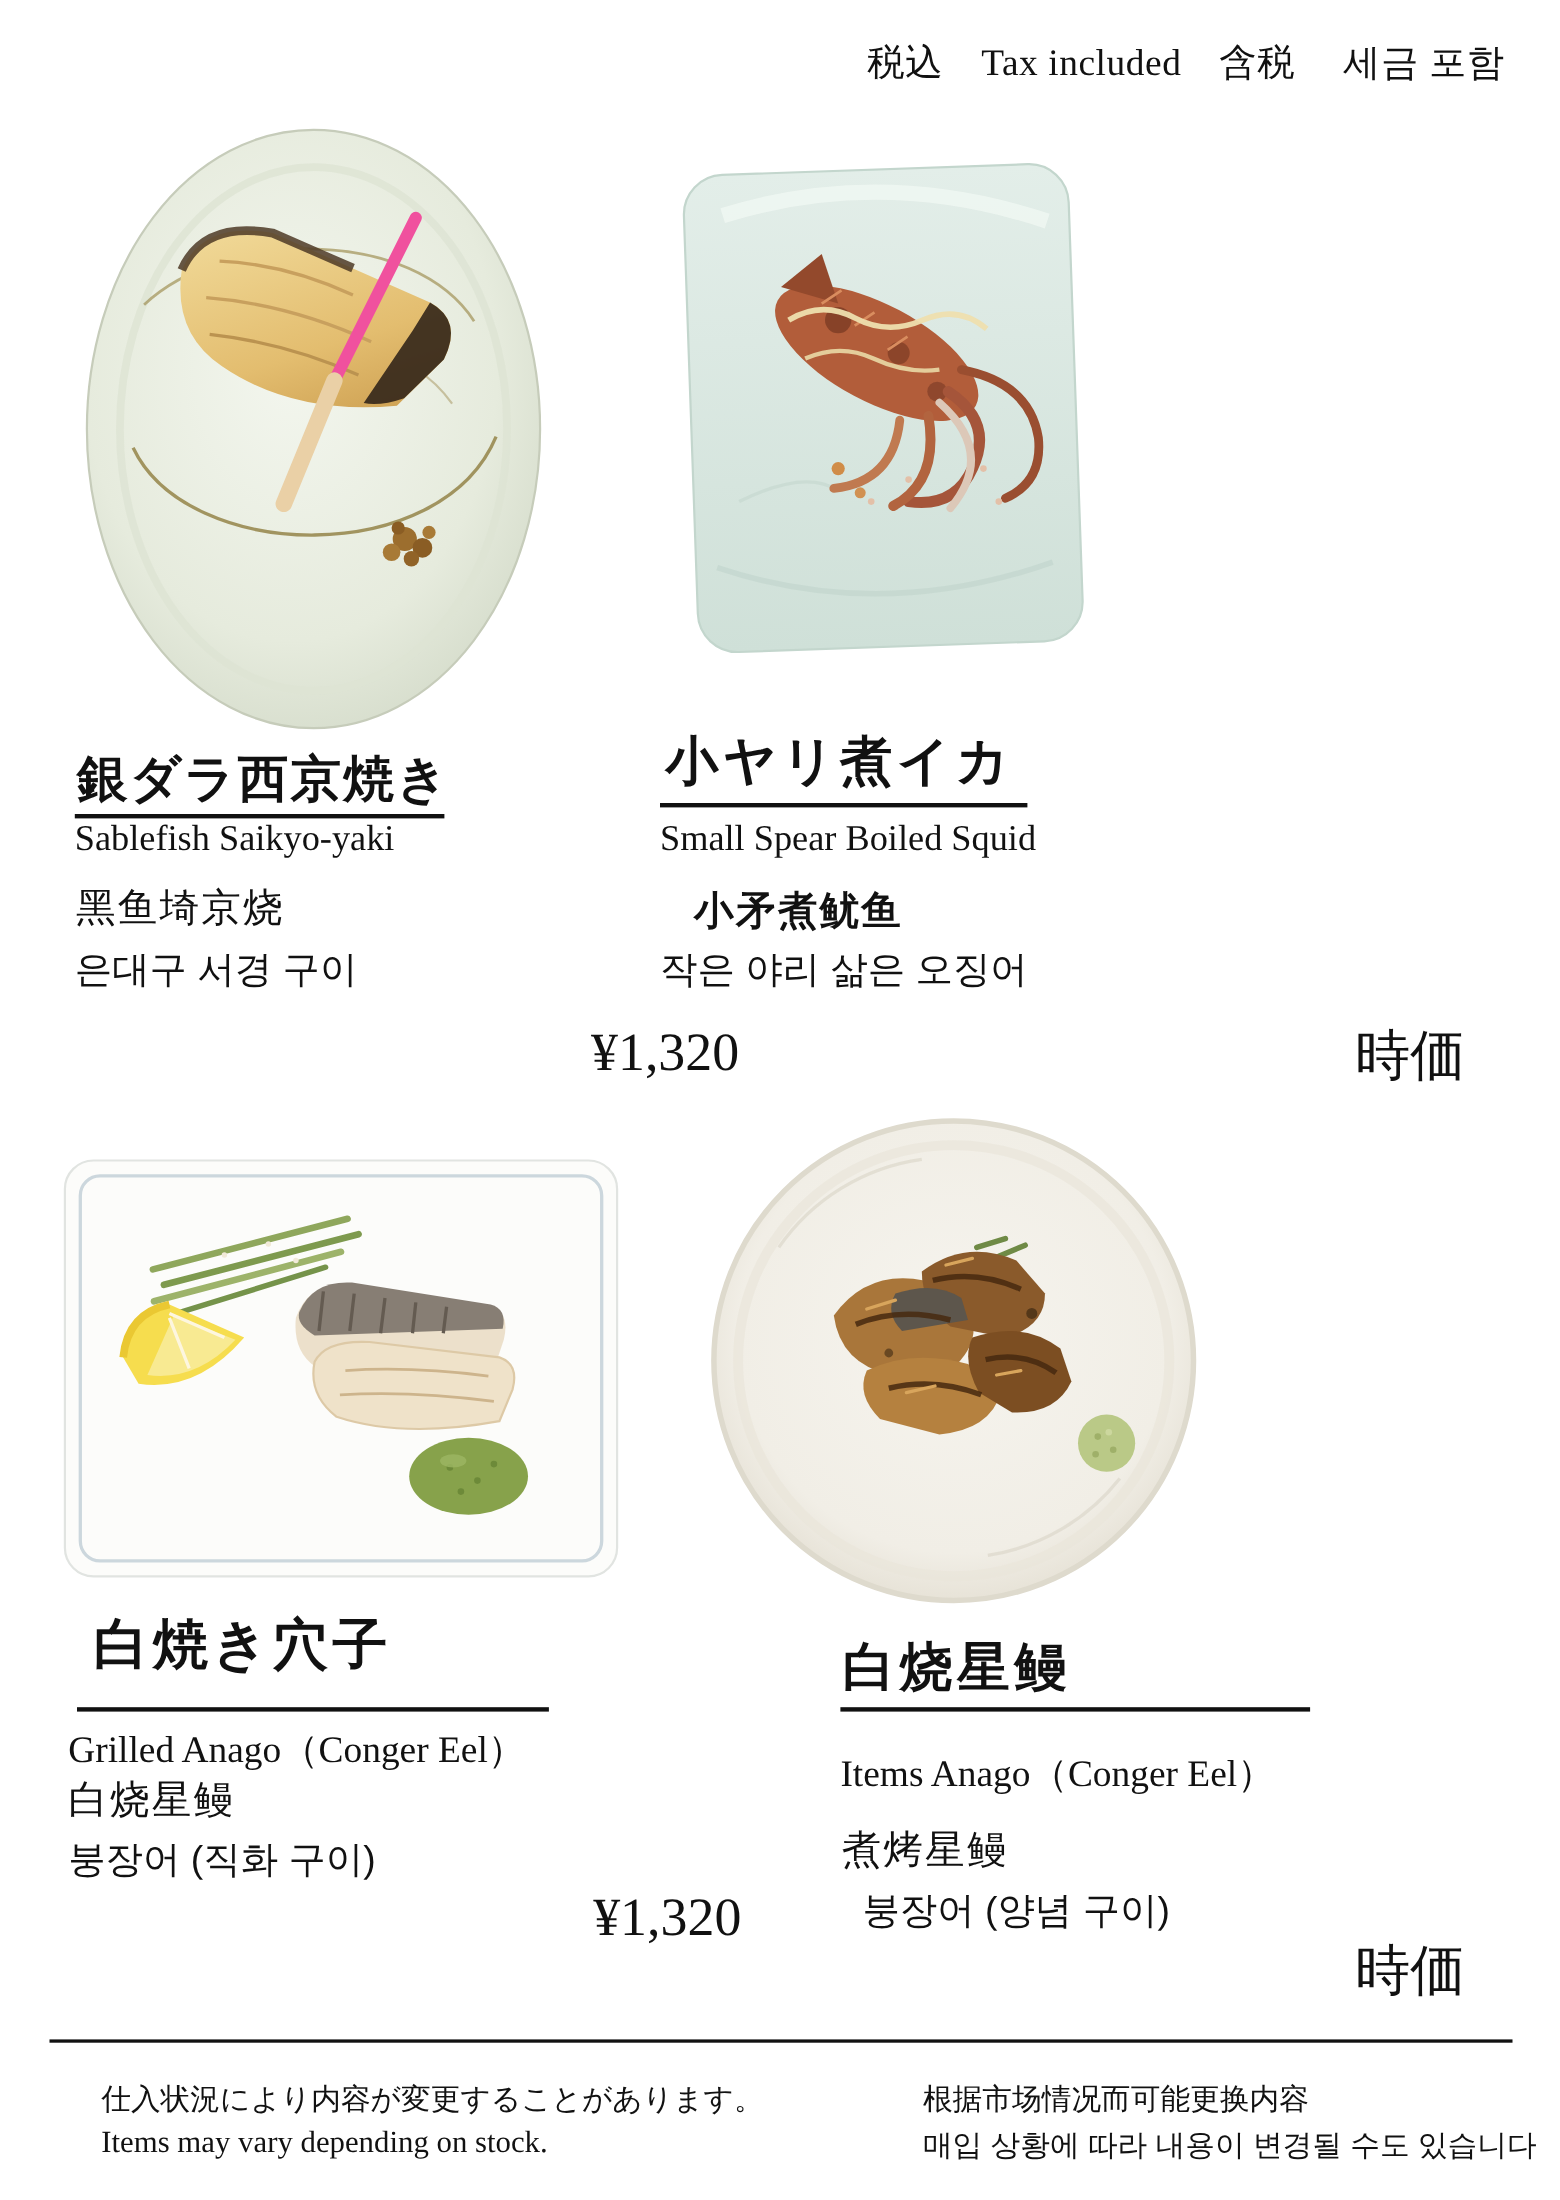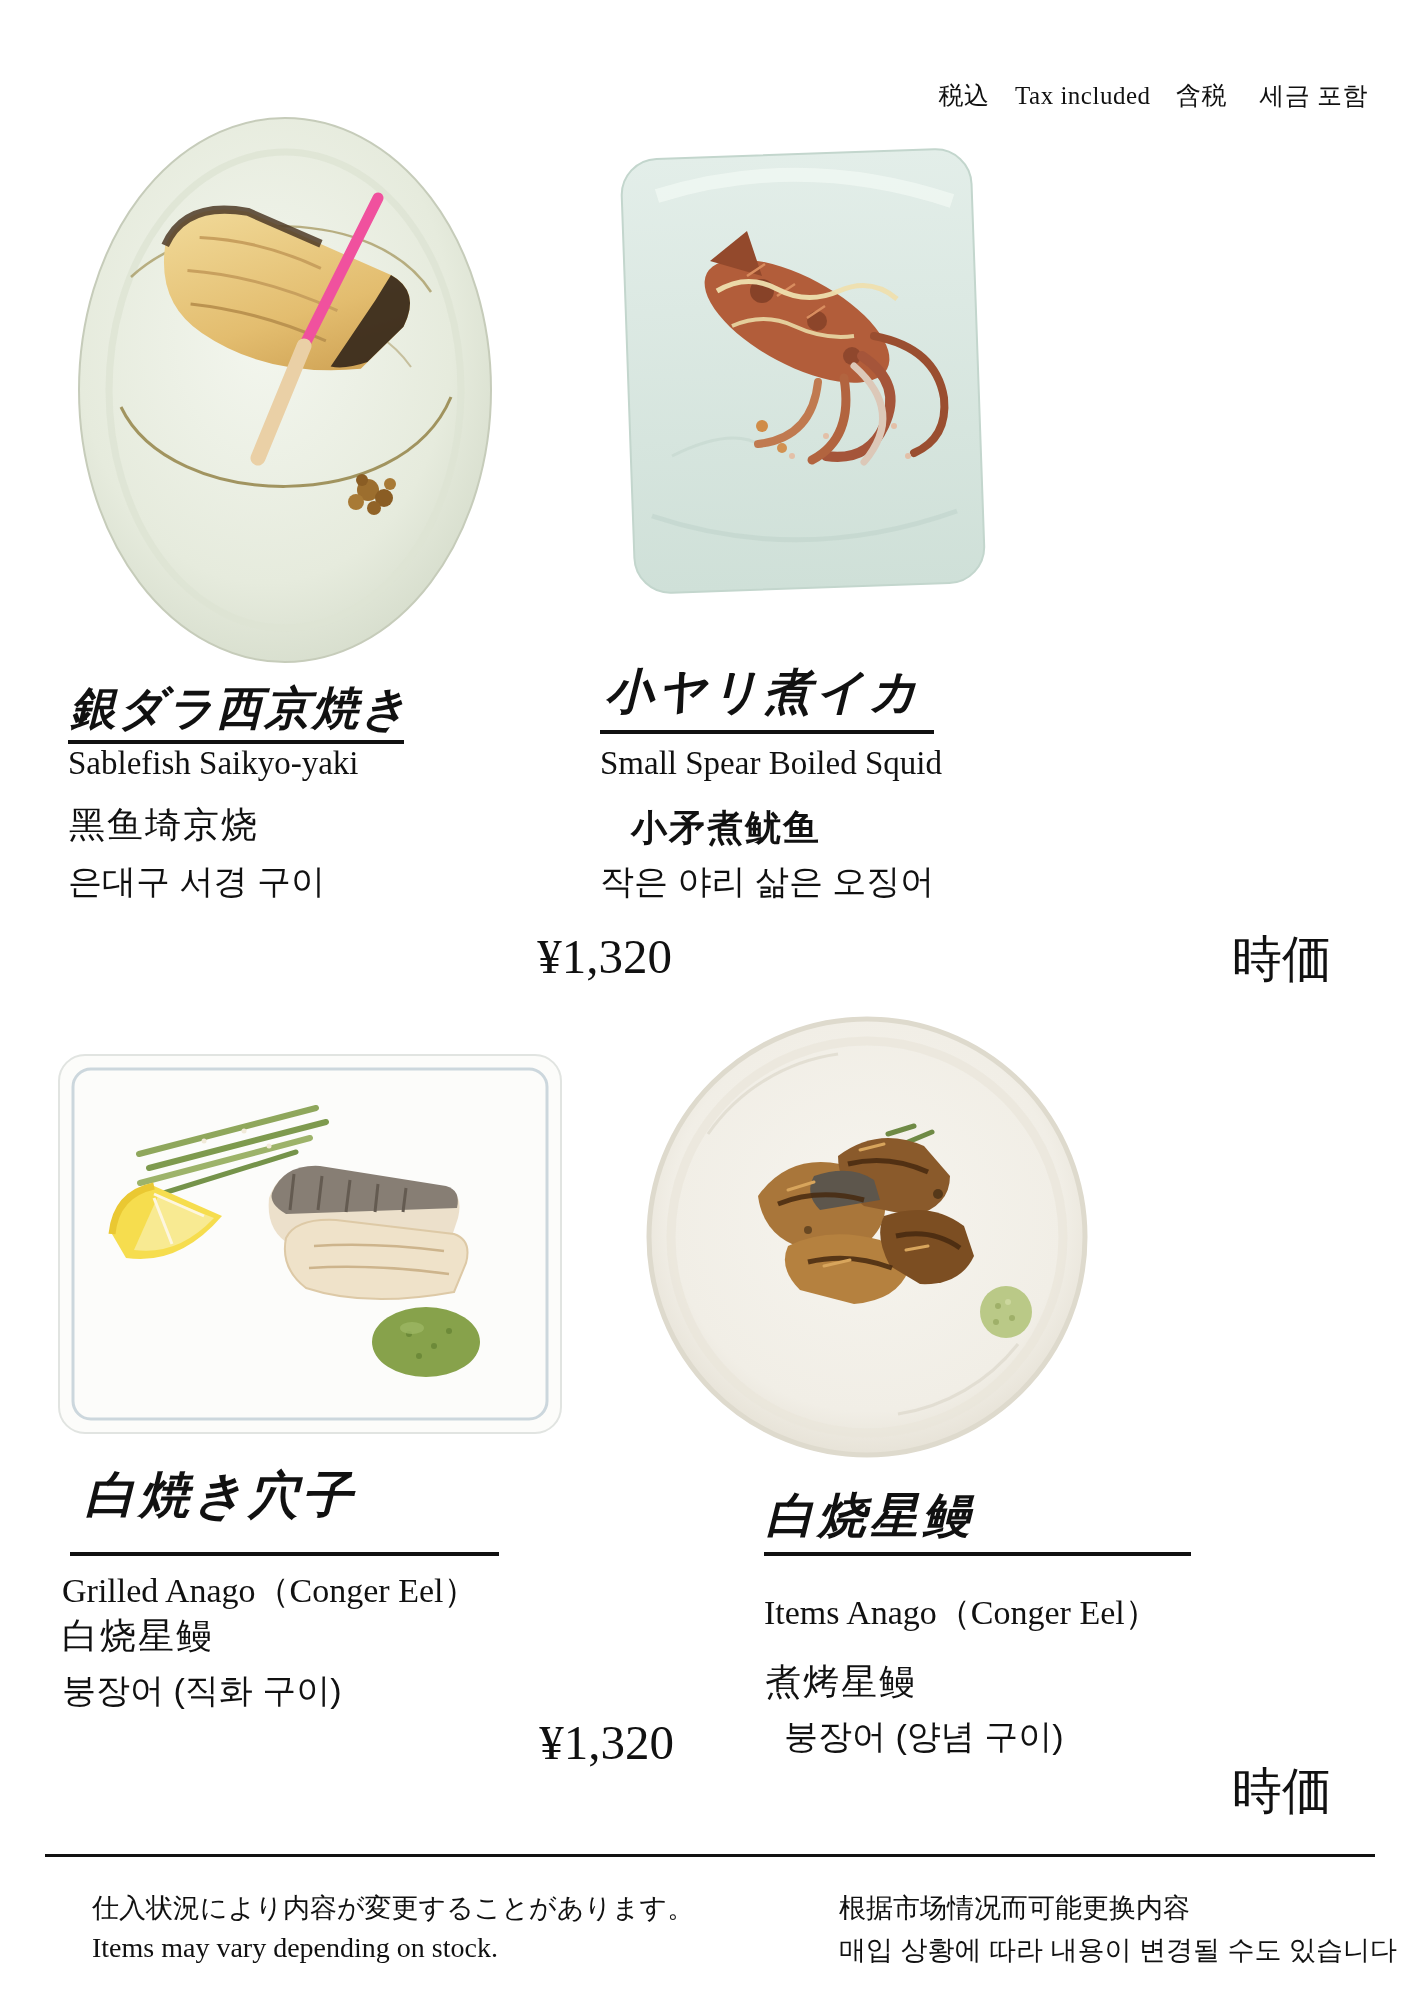--- a/index.html
+++ b/index.html
@@ -1,20 +1,20 @@
 <!DOCTYPE html>
 <html><head>
 <meta charset="utf-8">
 <style>
   html,body{margin:0;padding:0;background:#ffffff;}
   .page{position:relative;width:1418px;height:2000px;background:#ffffff;overflow:hidden;
         font-family:"Liberation Serif", serif;color:#111;}
   .abs{position:absolute;margin:0;}
-  .tax-note{top:34px;right:50px;font-size:25px;letter-spacing:.5px;white-space:pre;margin-top:45px;}
-  .title{font-size:46px;letter-spacing:2px;white-space:pre;font-style:italic;}
+  .tax-note{top:34px;right:50px;font-size:34px;letter-spacing:.5px;white-space:pre;}
+  .title{font-size:46px;letter-spacing:2px;white-space:pre;}
   .rule{background:#111;height:4px;}
   .en{font-size:33px;white-space:pre;}
   .zh{font-size:36px;letter-spacing:2px;white-space:pre;}
   .ko{font-size:34px;font-family:"Liberation Sans", sans-serif;white-space:pre;}
   .price{font-size:49px;width:500px;text-align:right;white-space:pre;}
   .footer-rule{top:1854px;left:45px;width:1330px;height:3px;background:#111;}
   .fnote{font-size:27px;white-space:pre;margin-left:44px;}
   .fsans{font-family:"Liberation Sans", sans-serif;}
   svg{display:block;}
 </style>

